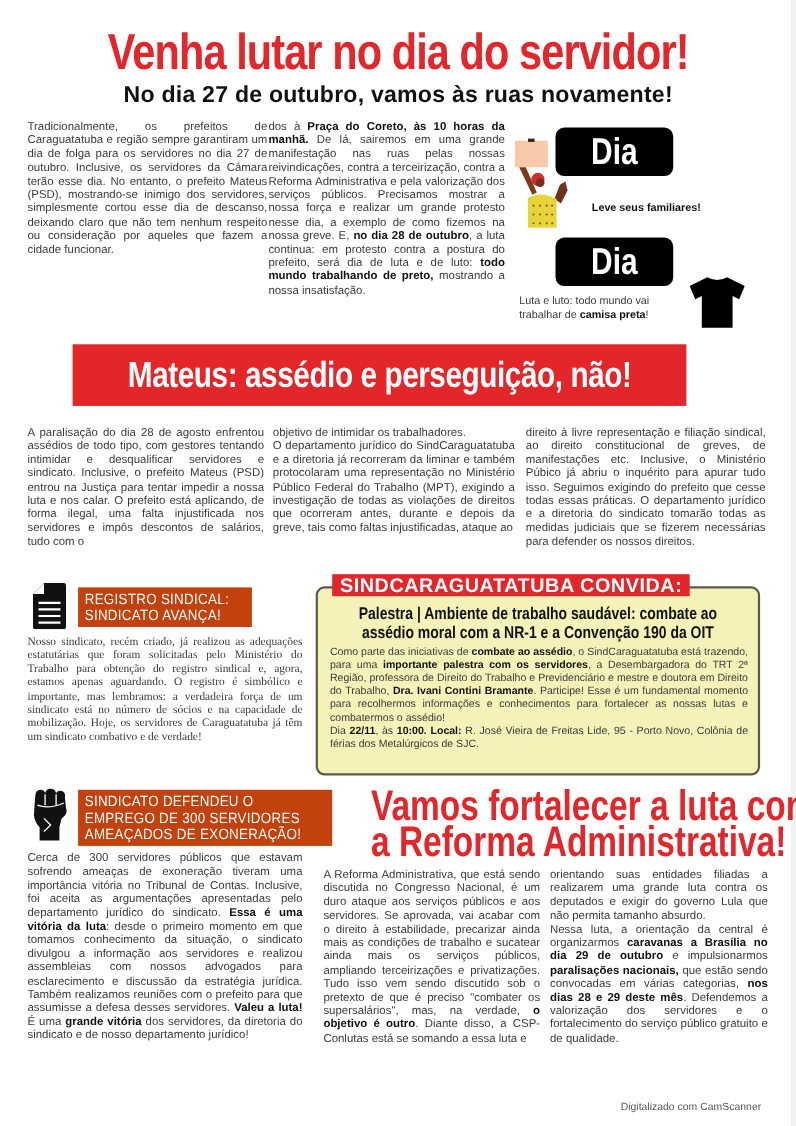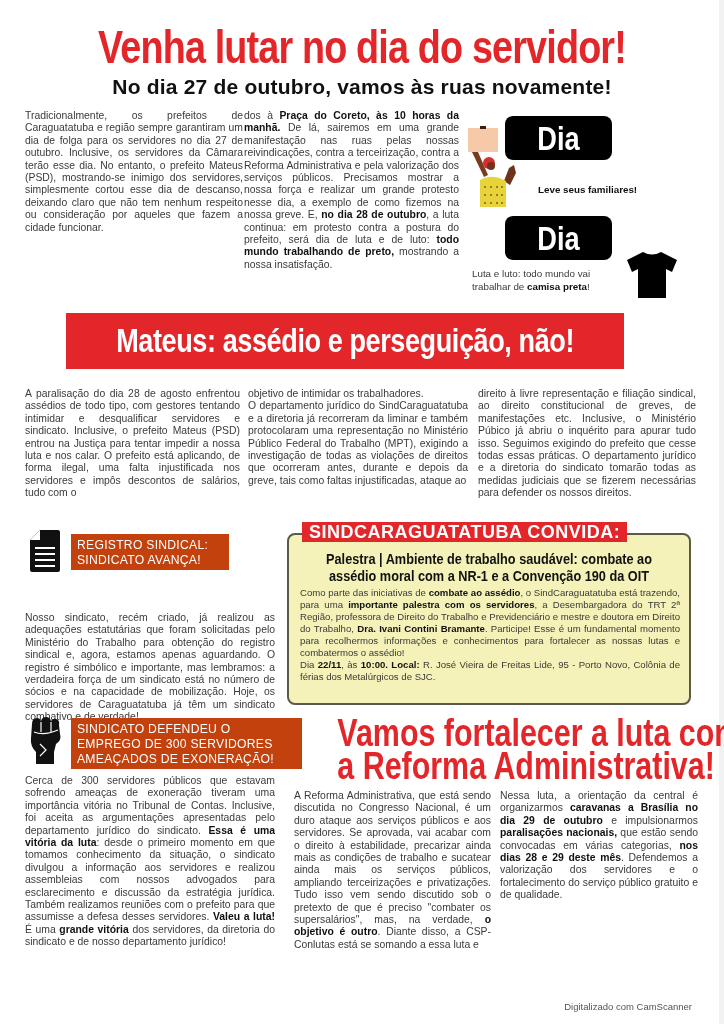--- a/index.html
+++ b/index.html
@@ -116,21 +116,21 @@
       <line x1="5" y1="18" x2="25" y2="18"></line>
       <line x1="5" y1="24" x2="25" y2="24"></line>
       <line x1="5" y1="30" x2="25" y2="30"></line>
       <line x1="5" y1="36" x2="25" y2="36"></line>
     </g>
 </svg>
 <div class="abs red-label" style="left:71px;top:534px;">
   <span>REGISTRO SINDICAL:</span>
   <span>SINDICATO AVANÇA!</span>
 </div>
-<div class="abs col" style="left:25px;top:612px;width:250px;">
+<div class="abs col" style="left:25px;top:578px;width:250px;font-family:Liberation Serif, serif;">
   <p>Nosso sindicato, recém criado, já realizou as adequações estatutárias que foram solicitadas pelo Ministério do Trabalho para obtenção do registro sindical e, agora, estamos apenas aguardando. O registro é simbólico e importante, mas lembramos: a verdadeira força de um sindicato está no número de sócios e na capacidade de mobilização. Hoje, os servidores de Caraguatatuba já têm um sindicato combativo e de verdade!</p>
 </div>
 
 <div class="abs invite-box"></div>
 <div class="abs invite-tag">SINDCARAGUATATUBA CONVIDA:</div>
 <div class="abs invite-title">
   <span>Palestra | Ambiente de trabalho saudável: combate ao</span>
   <span>assédio moral com a NR-1 e a Convenção 190 da OIT</span>
 </div>
 <div class="abs invite-body">
@@ -157,16 +157,17 @@
 </div>
 
 <div class="abs reform-title">
   <span>Vamos fortalecer a luta contra</span>
   <span>a Reforma Administrativa!</span>
 </div>
 <div class="abs col" style="left:294px;top:790px;width:197px;">
   <p><span>A Reforma Administrativa, que está sendo discutida no Congresso Nacional, é um duro ataque aos serviços públicos e aos servidores. Se aprovada, vai acabar com o direito à estabilidade, precarizar ainda mais as condições de trabalho e sucatear ainda mais os serviços públicos, ampliando terceirizações e privatizações. Tudo isso vem sendo discutido sob o pretexto de que é preciso "combater os supersalários", mas, na verdade, </span><b>o objetivo é outro</b><span>. Diante disso, a CSP-Conlutas está se somando a essa luta e</span></p>
 </div>
 <div class="abs col" style="left:500px;top:790px;width:198px;">
+  <p>orientando suas entidades filiadas a realizarem uma grande luta contra os deputados e exigir do governo Lula que não permita tamanho absurdo.</p>
   <p><span>Nessa luta, a orientação da central é organizarmos </span><b>caravanas a Brasília no dia 29 de outubro</b><span> e impulsionarmos </span><b>paralisações nacionais,</b><span> que estão sendo convocadas em várias categorias, </span><b>nos dias 28 e 29 deste mês</b><span>. Defendemos a valorização dos servidores e o fortalecimento do serviço público gratuito e de qualidade.</span></p>
 </div>
 
 <div class="abs footer-note">Digitalizado com CamScanner</div>
 
 </body></html>

